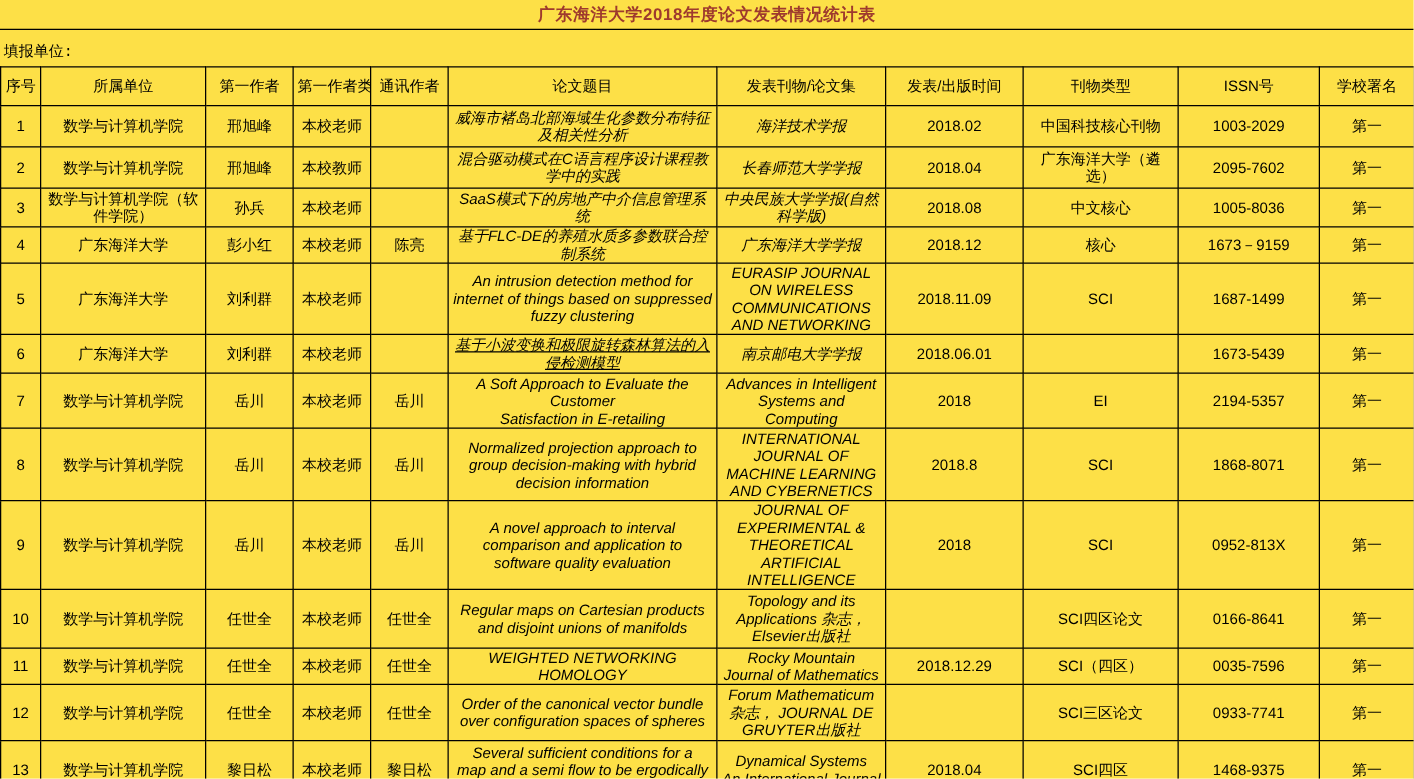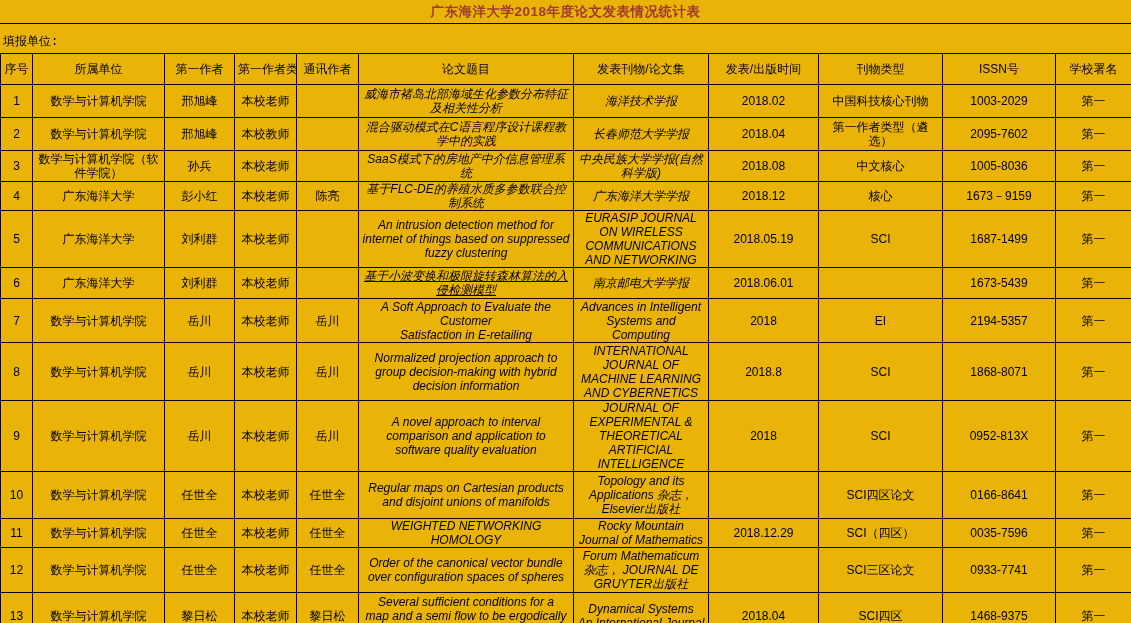--- a/index.html
+++ b/index.html
@@ -1,19 +1,19 @@
 <!DOCTYPE html>
 <html><head>
 <meta charset="utf-8">
 <style>
   html,body{margin:0;padding:0;background:#fff;}
   .page{
     position:relative;
     width:1131px;height:623px;
-    background:#eab308;color:#000;
+    background:#fde047;color:#000;
     font-family:"Liberation Sans","DejaVu Sans",sans-serif;
     overflow:hidden;
   }
   .titlebar{
     height:23px;
     border-bottom:1px solid #000;
     display:flex;align-items:center;justify-content:center;
     font-size:13.5px;font-weight:bold;
     letter-spacing:.5px;
   }
@@ -102,21 +102,21 @@
         </tr>
         <tr style="height: 33px;">
           <td>2</td>
           <td>数学与计算机学院</td>
           <td>邢旭峰</td>
           <td>本校教师</td>
           <td class="l"></td>
           <td class="pre">混合驱动模式在C语言程序设计课程教学中的实践</td>
           <td class="l pre small">长春师范大学学报</td>
           <td>2018.04</td>
-          <td class="small">第一作者类型（遴选）</td>
+          <td class="small">广东海洋大学（遴选）</td>
           <td>2095-7602</td>
           <td>第一</td>
         </tr>
         <tr style="height: 31px;">
           <td>3</td>
           <td>数学与计算机学院（软件学院）</td>
           <td>孙兵</td>
           <td>本校老师</td>
           <td class="l"></td>
           <td class="pre">SaaS模式下的房地产中介信息管理系统</td>
@@ -140,21 +140,21 @@
           <td>第一</td>
         </tr>
         <tr style="height: 57px;">
           <td>5</td>
           <td>广东海洋大学</td>
           <td>刘利群</td>
           <td>本校老师</td>
           <td class="l"></td>
           <td class="l pre">An intrusion detection method for internet of things based on suppressed fuzzy clustering</td>
           <td class="l pre">EURASIP JOURNAL ON WIRELESS COMMUNICATIONS AND NETWORKING</td>
-          <td>2018.05.19</td>
+          <td>2018.11.09</td>
           <td>SCI</td>
           <td>1687-1499</td>
           <td>第一</td>
         </tr>
         <tr style="height: 31px;">
           <td>6</td>
           <td>广东海洋大学</td>
           <td>刘利群</td>
           <td>本校老师</td>
           <td class="l"></td>

